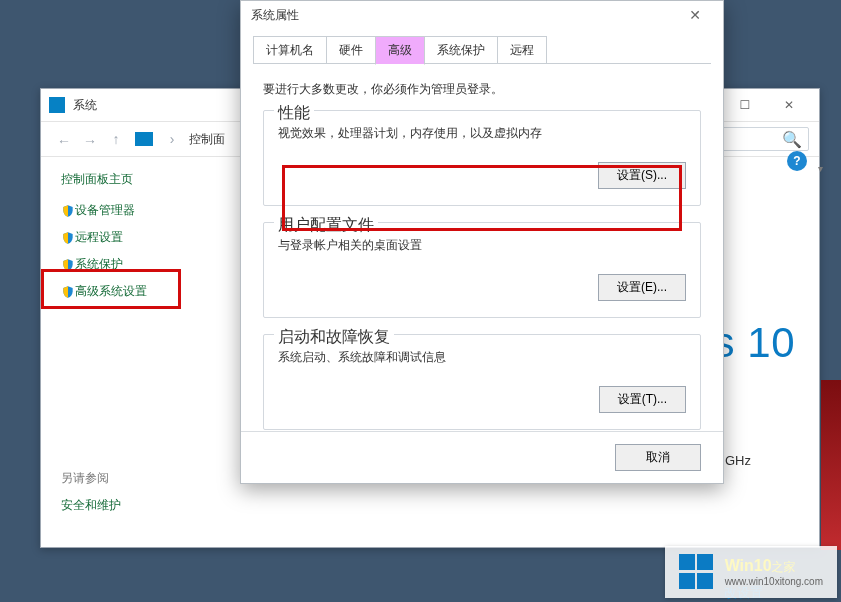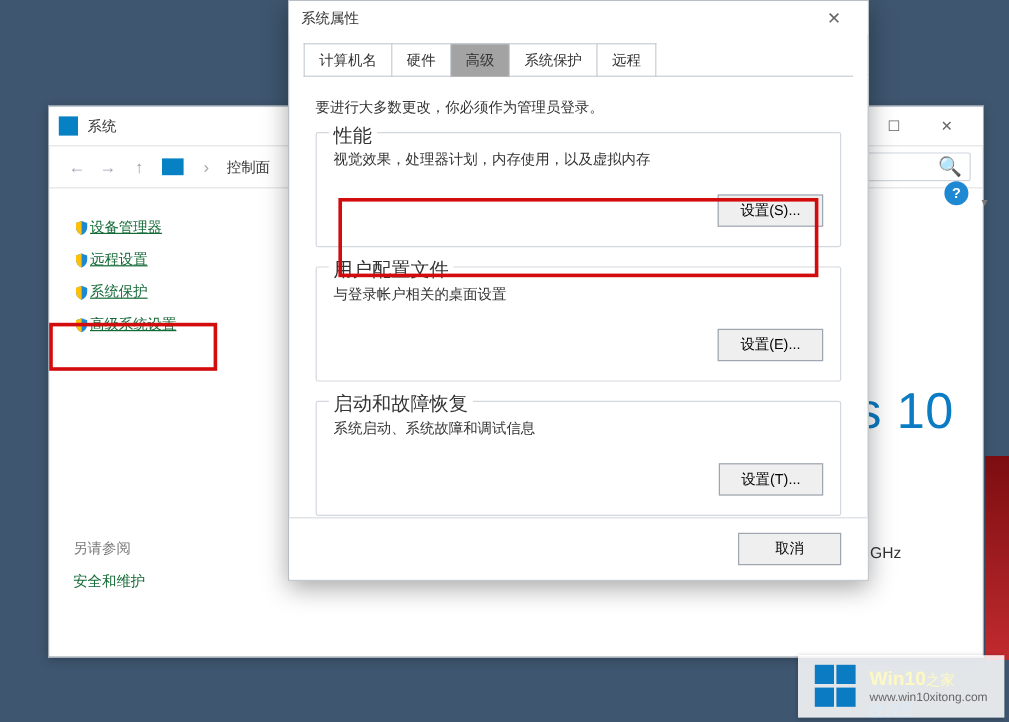--- a/index.html
+++ b/index.html
@@ -13,42 +13,42 @@
 .bg-titlebar .controls { margin-left: auto; display: flex; }
 .bg-titlebar .ctrl { width: 44px; height: 28px; display: flex; align-items: center; justify-content: center; font-size: 12px; color: #666; }
 .bg-nav { height: 36px; display: flex; align-items: center; padding: 0 10px; border-top: 1px solid #e4e4e4; border-bottom: 1px solid #e4e4e4; }
 .bg-nav .arrow { width: 20px; text-align: center; color: #9da6b1; font-size: 14px; margin: 0 3px; }
 .bg-nav .bc-icon { width: 18px; height: 14px; background: #0681c4; display: inline-block; margin: 0 6px; }
 .bg-nav .bc-text { font-size: 12px; color: #333; margin-left: 4px; }
 .bg-nav .search { margin-left: auto; width: 100px; height: 24px; border: 1px solid #cfd6dd; border-radius: 2px; display: flex; align-items: center; justify-content: flex-end; padding-right: 6px; color: #7f8a96; }
 .bg-body { display: flex; }
 .bg-sidebar { width: 190px; padding: 14px 10px 10px 20px; }
 .bg-sidebar .heading { font-size: 12px; color: #146a37; margin-bottom: 14px; }
-.sbitem { display: flex; align-items: center; margin: 10px 0; font-size: 12px; color: #146a37; text-decoration: underline; }
+.sbitem { display: flex; align-items: center; margin: 10px 0; font-size: 12px; color: #146a37; }
 .see-also { margin-top: 170px; }
 .see-also .h { font-size: 12px; color: #7a7a7a; margin-bottom: 10px; }
 .see-also .li { font-size: 12px; color: #146a37; }
 .red-rect-side { position: absolute; left: 41px; top: 269px; width: 140px; height: 40px; border: 3px solid #d20b0c; pointer-events: none; }
 .help-icon { position: absolute; right: 12px; top: 62px; width: 20px; height: 20px; background: #1e88d2; border-radius: 50%; color: #fff; display: flex; align-items: center; justify-content: center; font-size: 12px; font-weight: bold; }
 .help-drop { position: absolute; right: -4px; top: 74px; color: #7a7a7a; font-size: 10px; }
 
 
 .os-title { position: absolute; right: 24px; top: 230px; font-size: 42px; color: #0b7bc4; font-weight: 300; letter-spacing: .5px; }
 .os-spec { position: absolute; right: 68px; top: 364px; font-size: 13px; color: #333; }
 .os-settings { position: absolute; right: 56px; top: 495px; font-size: 13px; color: #0b7bc4; }
 
 
 .dlg { position: absolute; left: 240px; top: 0; width: 484px; height: 484px; background: #fff; border: 1px solid #b8bec4; box-shadow: 0 6px 20px rgba(0,0,0,.35); }
 .dlg-titlebar { height: 28px; display: flex; align-items: center; padding: 0 10px; background: #fff; }
 .dlg-titlebar .t { font-size: 12px; color: #333; }
 .dlg-titlebar .close { margin-left: auto; width: 36px; height: 24px; display: flex; align-items: center; justify-content: center; color: #666; font-size: 14px; }
 
 .tabs { display: flex; align-items: flex-end; padding: 6px 12px 0 12px; border-bottom: 1px solid #fff; position: relative; }
 .tab { font-size: 12px; padding: 5px 12px; border: 1px solid #c8ced4; border-bottom: none; background: #fff; margin-right: -1px; color: #333; position: relative; z-index: 1; }
-.tab.active { background: #a3a3a3; border-bottom: 1px solid #fff; z-index: 3; top: 1px; }
+.tab.active { background: #f0abfc; border-bottom: 1px solid #fff; z-index: 3; top: 1px; }
 .tab-row-underline { position: absolute; left: 12px; right: 12px; bottom: 0; height: 1px; background: #c8ced4; z-index: 2; }
 
 .dlg-body { padding: 16px 22px 10px 22px; }
 .note { font-size: 12px; color: #333; margin-bottom: 12px; }
 .grp { border: 1px solid #d3d8de; border-radius: 2px; padding: 14px 14px 16px 14px; margin-bottom: 16px; position: relative; }
 .grp .legend { position: absolute; top: -8px; left: 10px; font-size: 16px; background: #fff; padding: 0 4px; color: #333; }
 .grp .desc { font-size: 12px; color: #333; margin-bottom: 20px; }
 .grp .btn-row { display: flex; justify-content: flex-end; }
 .btn { font-size: 12px; padding: 4px 18px; border: 1px solid #9da6b1; background: #efefef; min-width: 86px; text-align: center; }
 .env-row { display: flex; justify-content: flex-end; padding: 0 22px; margin-top: 4px; }
@@ -90,20 +90,21 @@
     <span class="arrow">›</span>
     <span class="bc-text">控制面</span>
     <div class="search">
       <span>🔍</span>
     </div>
   </div>
   <div class="help-icon">?</div>
   <div class="help-drop">▾</div>
   <div class="bg-body">
     <div class="bg-sidebar">
+      <div class="heading">控制面板主页</div>
       <div class="sbitem">
         <svg class="shield-svg" viewBox="0 0 24 24">
             <path fill="#1e88d2" d="M12 2l8 3v6c0 5-3.4 9.6-8 11-4.6-1.4-8-6-8-11V5l8-3z"></path>
             <path fill="#ffc107" d="M12 2v20c-4.6-1.4-8-6-8-11V5l8-3z"></path>
           </svg>
         <span>设备管理器</span>
       </div>
       <div class="sbitem">
         <svg class="shield-svg" viewBox="0 0 24 24">
             <path fill="#1e88d2" d="M12 2l8 3v6c0 5-3.4 9.6-8 11-4.6-1.4-8-6-8-11V5l8-3z"></path>

